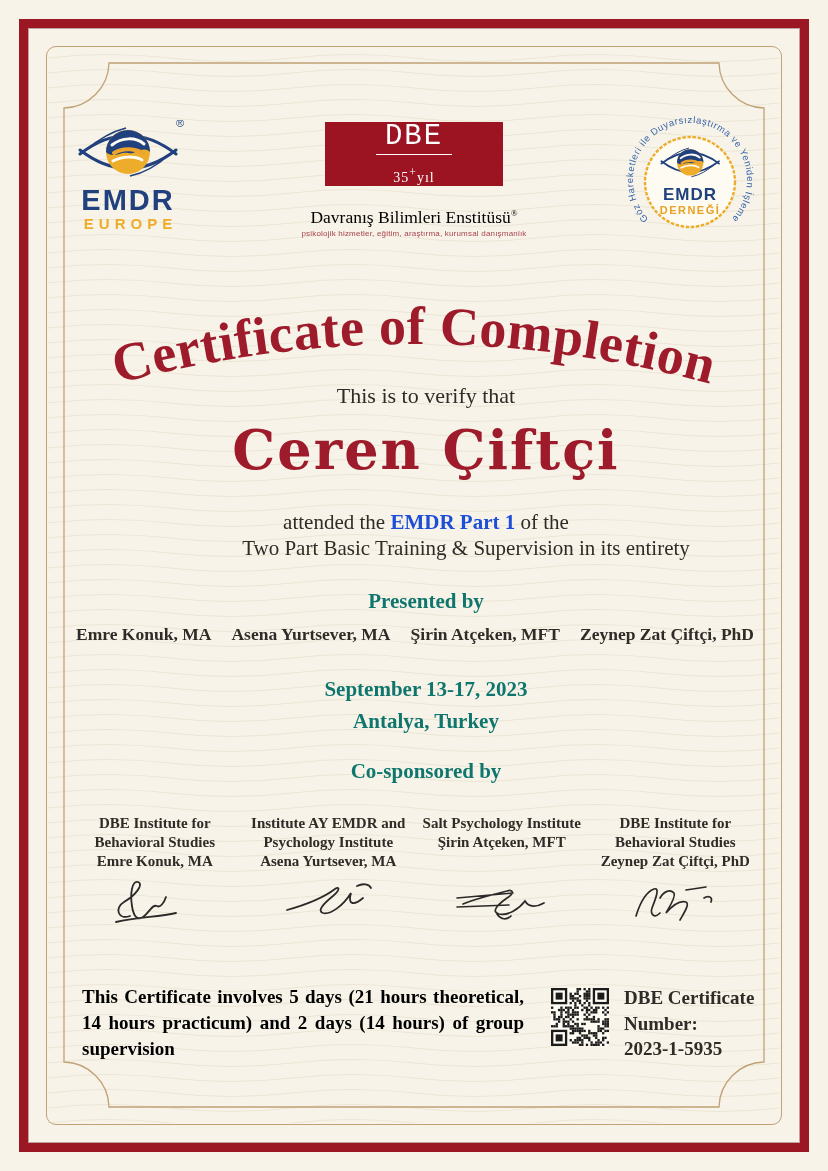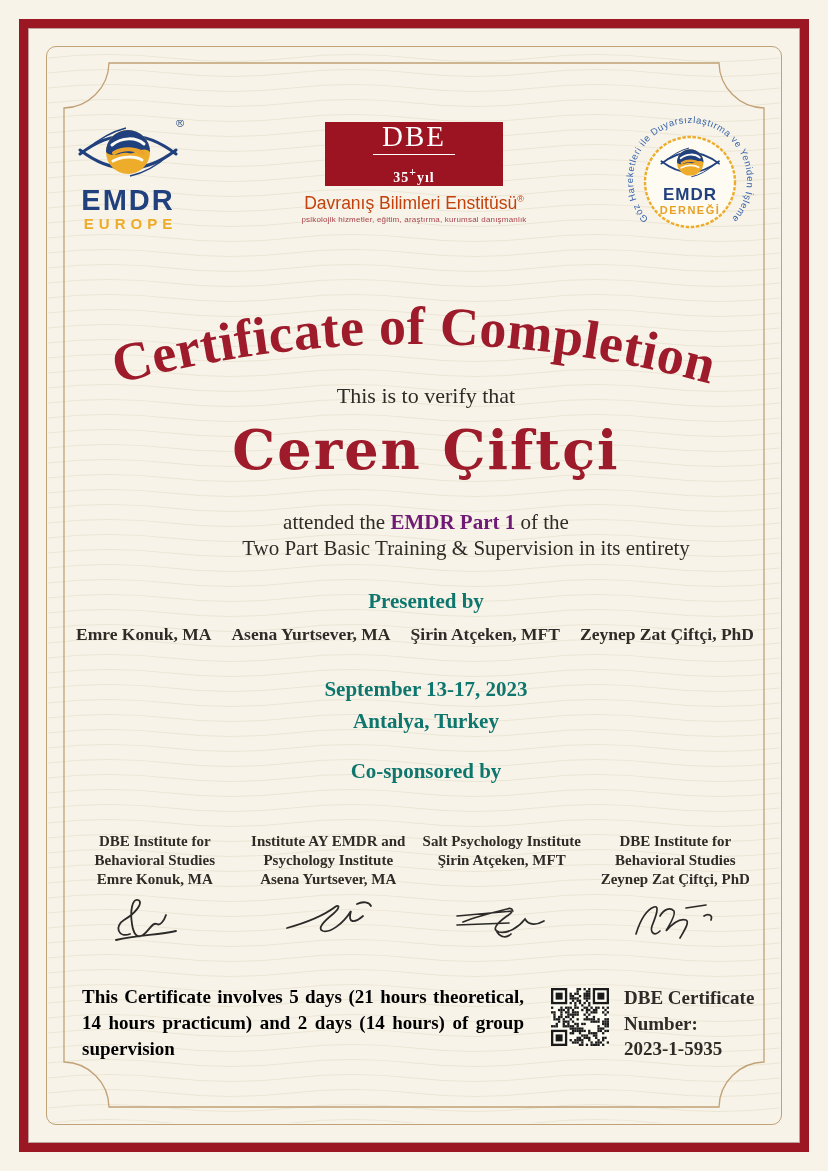--- a/index.html
+++ b/index.html
@@ -19,41 +19,41 @@
   
   .content{position:absolute;inset:0;z-index:2;}
   .abs{position:absolute;}
   .ctr{left:12px;width:828px;text-align:center;}
   
   .lg-europe{left:70px;top:120px;width:116px;text-align:center;}
   .lg-europe .t1{font-family:"Liberation Sans",sans-serif;font-weight:bold;font-size:29px;letter-spacing:2px;color:#21417e;line-height:1;margin-top:2px;}
   .lg-europe .t2{font-family:"Liberation Sans",sans-serif;font-weight:bold;font-size:15px;letter-spacing:5px;color:#edac2a;line-height:1.2;margin-left:5px;}
   .lg-dbe{left:294px;top:122px;width:240px;text-align:center;}
   .dbe-box{width:178px;height:64px;background:#9c1422;margin:0 auto;display:flex;flex-direction:column;align-items:center;justify-content:center;color:#fff;}
-  .dbe-abbr{font-size:29px;letter-spacing:2px;line-height:1;border-bottom:1.5px solid #fff;padding:0 9px 3px 9px;}
-  .dbe-years{font-size:14px;margin-top:11px;letter-spacing:1px;font-weight:bold;}
-  .dbe-name{margin-top:8px;font-family:Liberation Sans, sans-serif;font-size:17.5px;color:#c2410c;line-height:1.1;}
+  .dbe-abbr{font-size:29px;letter-spacing:2px;line-height:1;border-bottom:1.5px solid #fff;padding:0 9px 3px 9px;font-family:Liberation Mono, monospace;}
+  .dbe-years{font-size:14px;margin-top:11px;letter-spacing:1px;}
+  .dbe-name{margin-top:22px;font-family:Liberation Serif, serif;font-size:17.5px;color:#000000;line-height:1.1;}
   .dbe-name sup{font-size:9px;}
   .dbe-tagline{font-family:"Liberation Sans",sans-serif;font-size:8px;color:#a8434d;margin-top:2px;letter-spacing:.2px;}
   .lg-dernegi{left:616px;top:106px;width:148px;height:148px;}
   
   .title-arch{left:54px;top:286px;}
   .verify{top:383px;font-size:22px;color:#2f2b27;}
   .recipient{top:418px;font-family:"DejaVu Serif",serif;font-weight:bold;font-size:54px;color:#9d1b2a;letter-spacing:2px;}
   .att1{top:510px;font-size:21px;}
-  .att1 .hl{color:#701a75;font-weight:bold;}
+  .att1 .hl{color:#1d4ed8;font-weight:bold;}
   .att2{top:536px;font-size:21px;padding-left:40px;}
   .red-h{color:#0f766e;font-weight:bold;font-size:21px;}
   .presented{top:589px;}
   .presenters{left:76px;top:624px;width:678px;display:flex;justify-content:space-between;font-size:17.5px;font-weight:bold;color:#2f2b27;}
   .date-line{top:677px;}
   .loc-line{top:709px;}
   .cosp{top:759px;}
   
-  .sponsors{left:68px;top:832px;width:694px;display:flex;}
+  .sponsors{left:68px;top:814px;width:694px;display:flex;}
   .sp-col{flex:1;position:relative;text-align:center;font-size:15px;font-weight:bold;line-height:1.28;color:#2f2b27;height:120px;}
   .sp-sig{position:absolute;left:50%;transform:translateX(-50%);top:62px;}
   
   .f-desc{left:82px;top:984px;width:442px;font-size:19px;font-weight:bold;text-align:justify;line-height:1.38;color:#000000;}
   .f-qr{left:551px;top:988px;}
   .f-cert{left:624px;top:985px;width:150px;font-size:19px;font-weight:bold;line-height:1.35;color:#2f2b27;}
   svg text{font-family:"Liberation Sans",sans-serif;}
   svg .sertext{font-family:"Liberation Serif",serif;}
 </style>
 </head>

